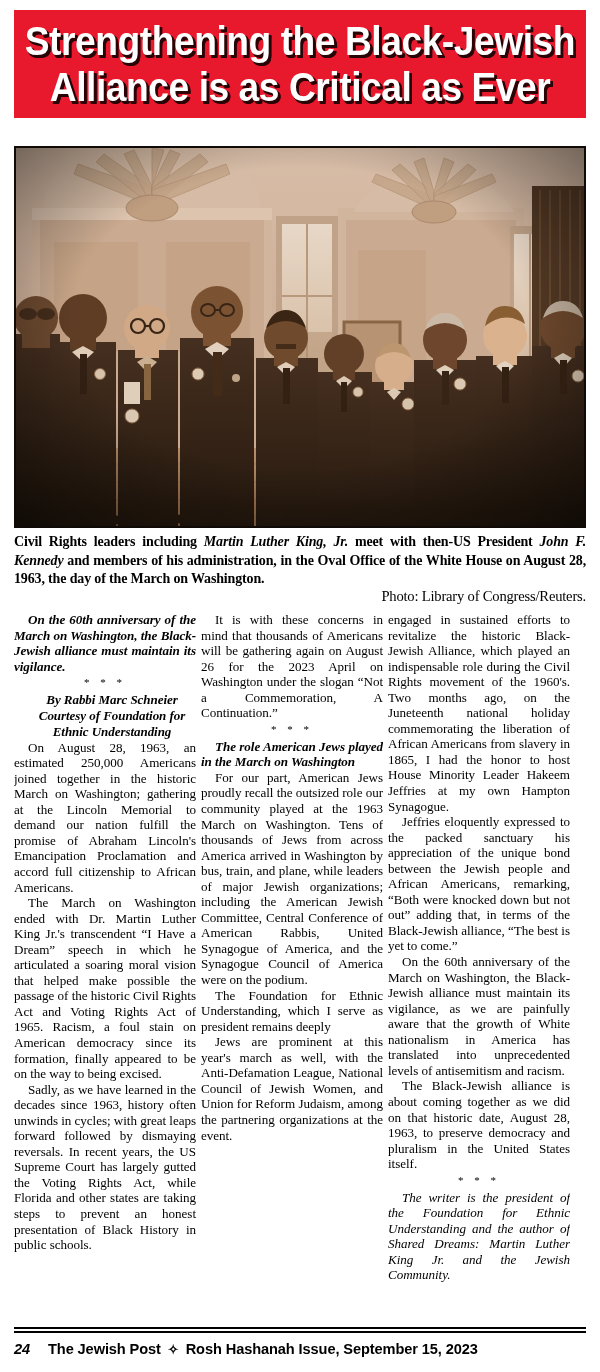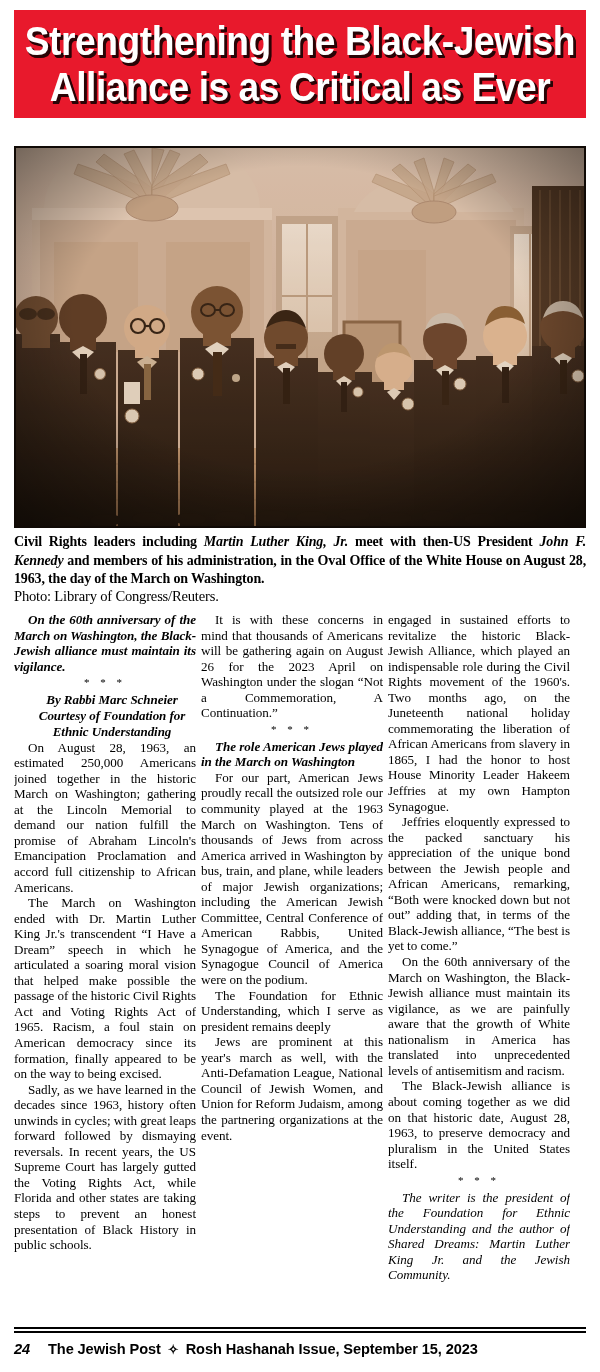--- a/index.html
+++ b/index.html
@@ -80,21 +80,21 @@
     line-height: 18.6px;
     text-align: justify;
     letter-spacing: -0.15px;
   }
   .caption em { font-style: italic; }
   .credit {
     position: absolute;
     left: 14px;
     top: 588px;
     width: 572px;
-    text-align: left;
+    text-align: right;
     font-family: "Liberation Serif", serif;
     font-size: 14.6px;
     line-height: 17px;
     letter-spacing: -0.2px;
   }
 
   
   .columns {
     position: absolute;
     left: 14px;

